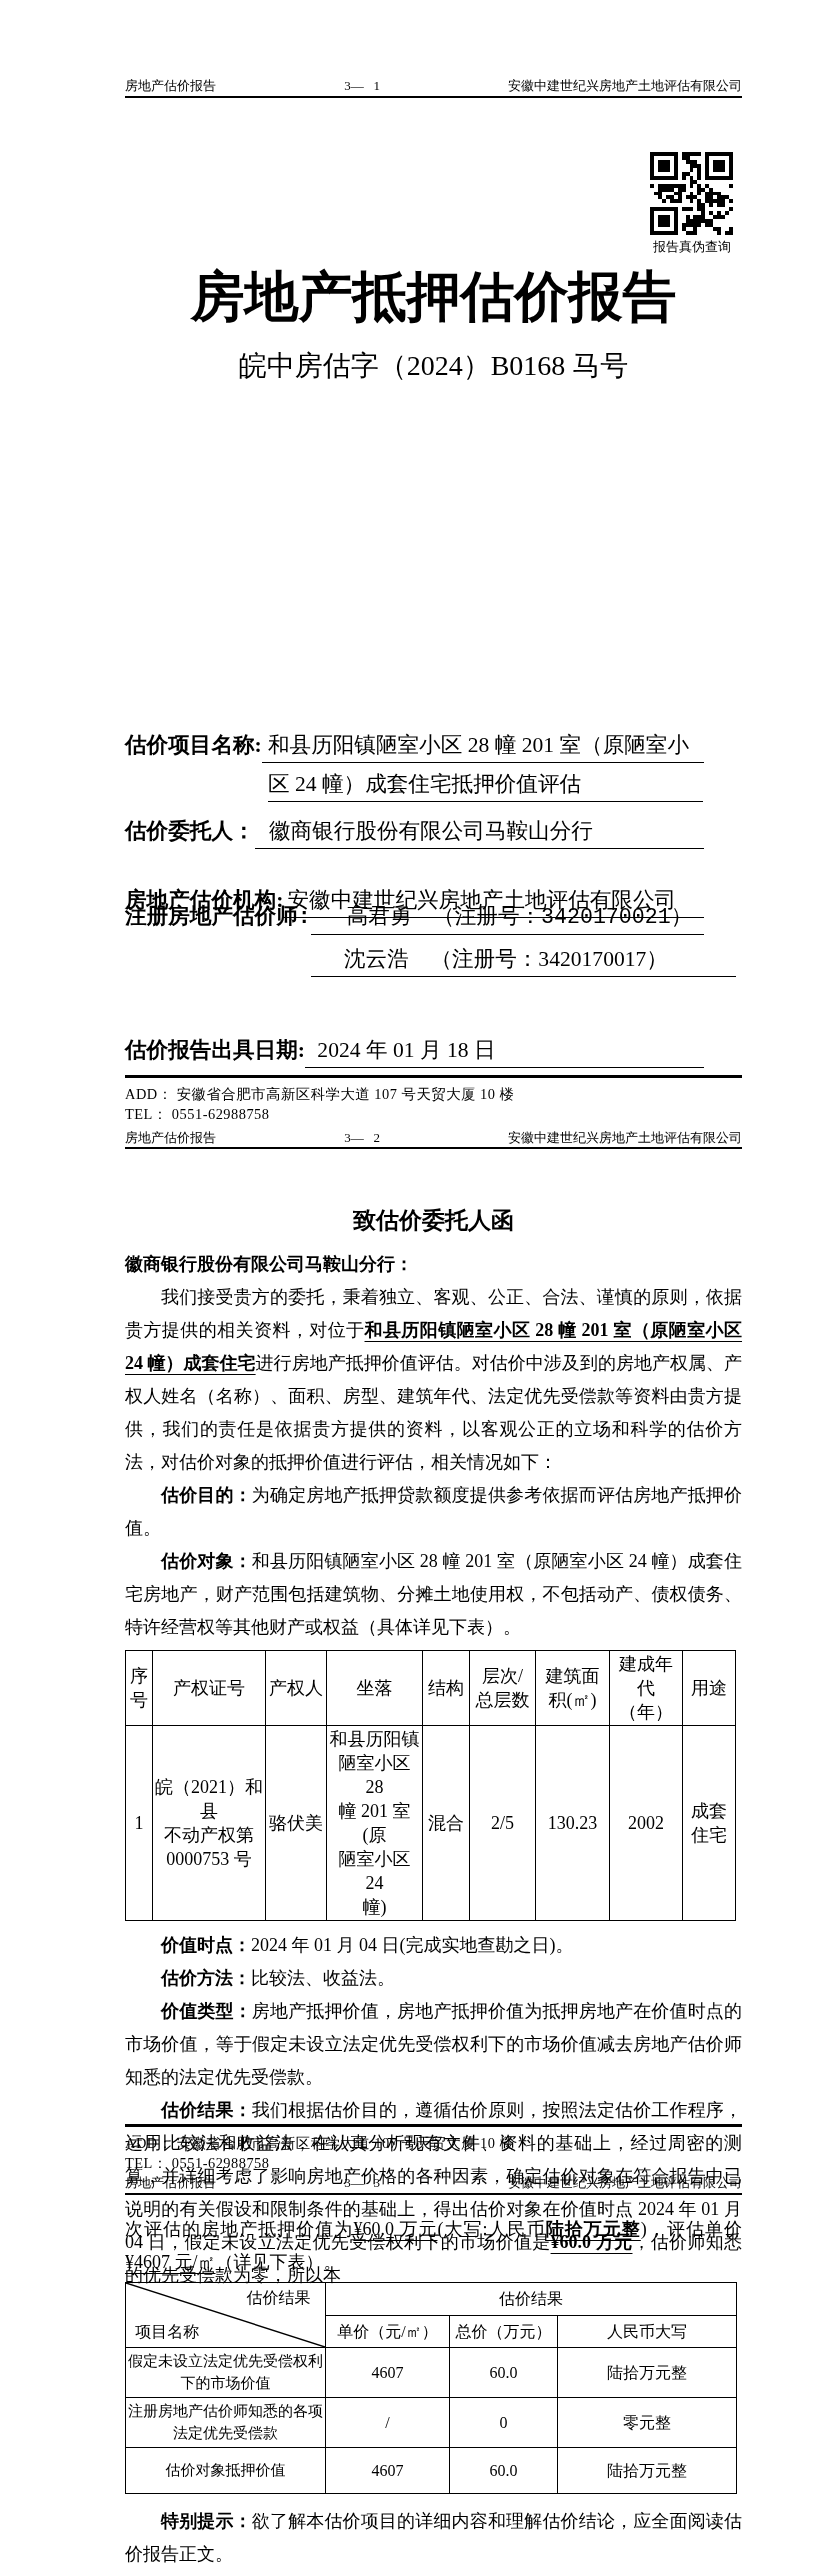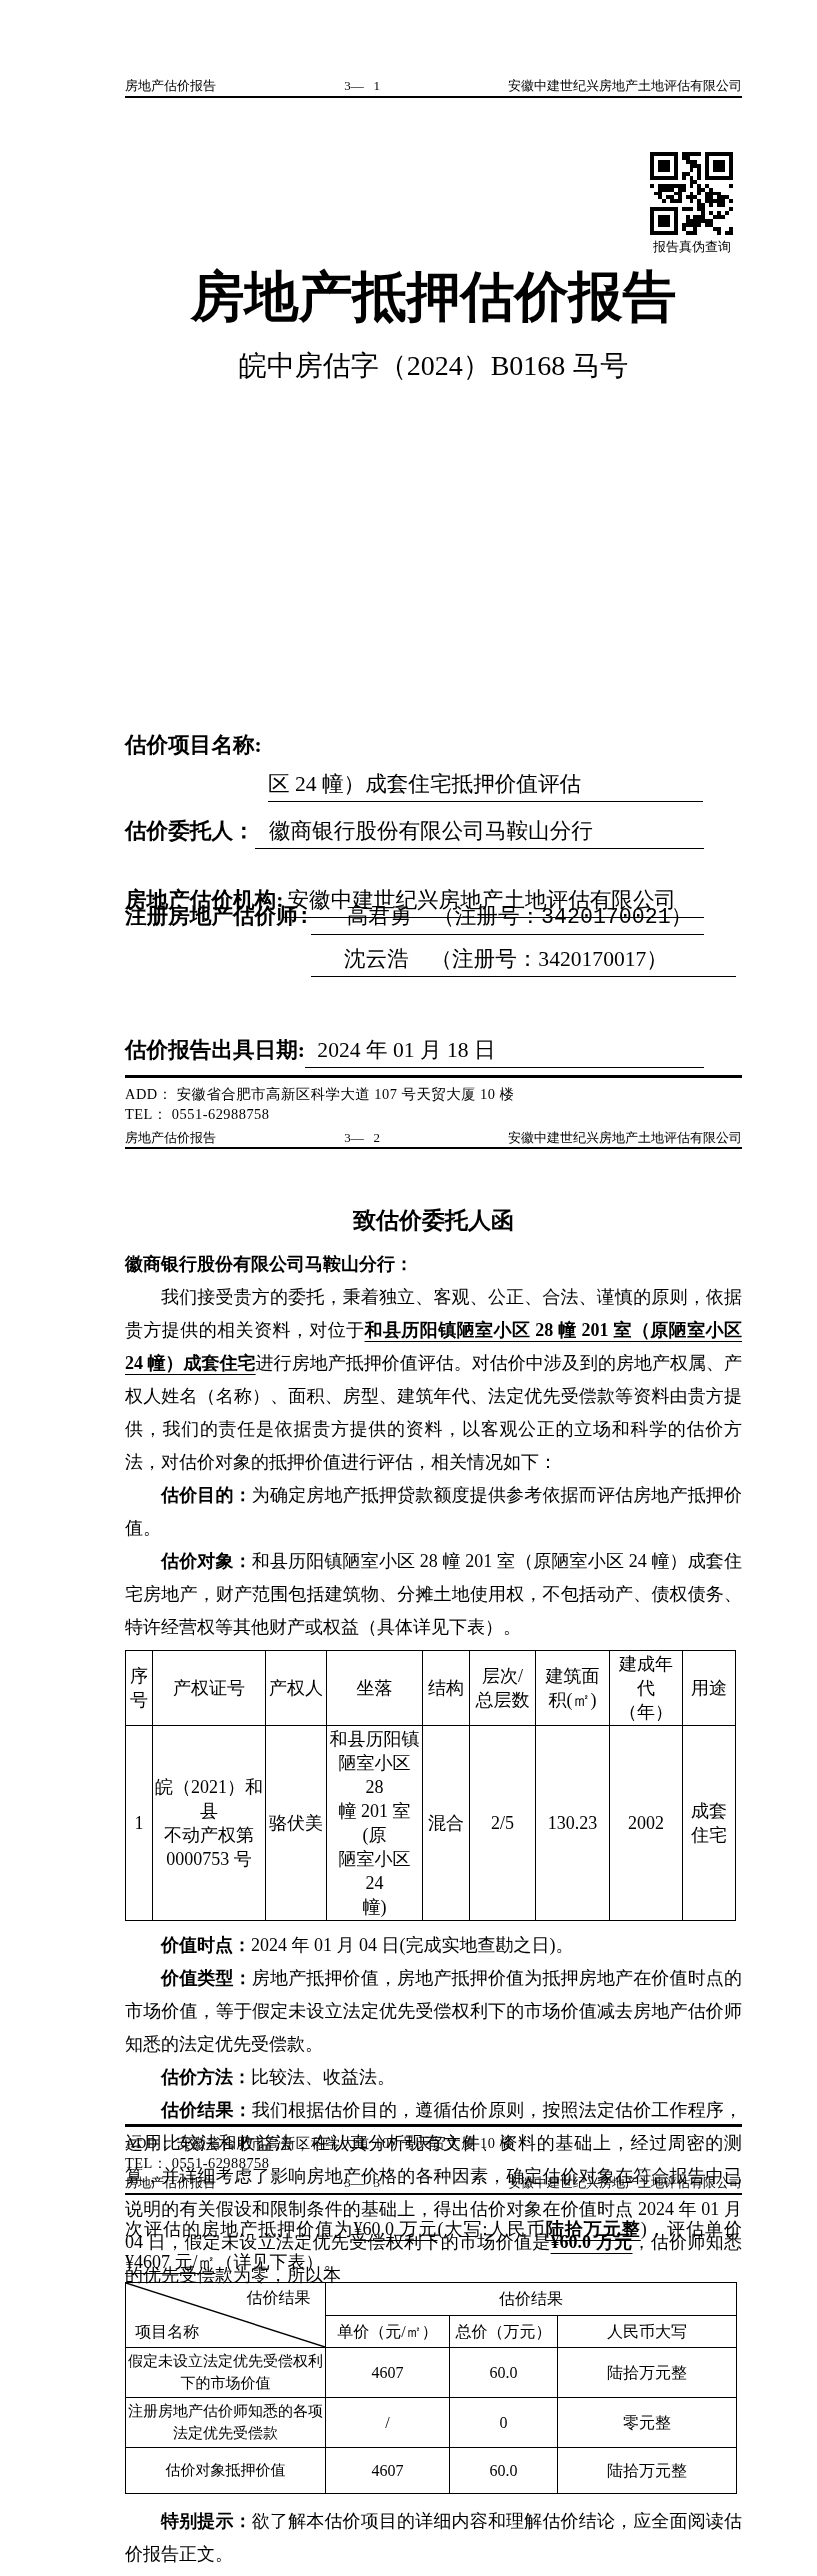--- a/index.html
+++ b/index.html
@@ -289,20 +289,21 @@
         <rect x="20" y="20" width="1" height="1" fill="#000"></rect>
       </svg>
     </div>
   <div class="qr-caption">报告真伪查询</div>
 
   <div class="title">房地产抵押估价报告</div>
   <div class="subtitle">皖中房估字（2024）B0168 马号</div>
 
   <div class="fieldrow" style="top:731px;">
     <span class="lbl">估价项目名称:</span>
+    <span class="val" style="padding-left:6.2px;">和县历阳镇陋室小区 28 幢 201 室（原陋室小</span>
   </div>
   <div class="fieldcont" style="left:268px;top:770px;width:435px;">区 24 幢）成套住宅抵押价值评估</div>
 
   <div class="fieldrow" style="top:817px;">
     <span class="lbl">估价委托人：</span>
     <span class="val" style="padding-left:14.4px;">徽商银行股份有限公司马鞍山分行</span>
   </div>
 
   <div class="fieldrow" style="top:886px;">
     <span class="lbl">房地产估价机构:</span>
@@ -381,22 +382,22 @@
         <td>2/5</td>
         <td>130.23</td>
         <td>2002</td>
         <td class="pre">成套
 住宅</td>
       </tr>
     </tbody>
       </table>
 
     <p class="body ind" style="margin-top:8.2px;"><span class="b">价值时点：</span><span>2024 年 01 月 04 日(完成实地查勘之日)。</span></p>
+    <p class="body ind"><span class="b">估价方法：</span><span>比较法、收益法。</span></p>
     <p class="body ind"><span class="b">价值类型：</span><span>房地产抵押价值，房地产抵押价值为抵押房地产在价值时点的市场价值，等于假定未设立法定优先受偿权利下的市场价值减去房地产估价师知悉的法定优先受偿款。</span></p>
-    <p class="body ind"><span class="b">估价方法：</span><span>比较法、收益法。</span></p>
     <p class="body ind"><span class="b">估价结果：</span><span>我们根据估价目的，遵循估价原则，按照法定估价工作程序，运用比较法和收益法，在认真分析现有文件、资料的基础上，经过周密的测算，并详细考虑了影响房地产价格的各种因素，确定估价对象在符合报告中已说明的有关假设和限制条件的基础上，得出估价对象在价值时点 2024 年 01 月 04 日，假定未设立法定优先受偿权利下的市场价值是</span><span class="b u">¥60.0 万元</span><span>，估价师知悉的优先受偿款为零，所以本</span></p>
   </div>
 
   <div class="rule" style="top:2124px;height:2.6px;"></div>
   <div class="foot-line" style="top:2135px;">ADD： 安徽省合肥市高新区科学大道 107 号天贸大厦 10 楼</div>
   <div class="foot-line" style="top:2155px;">TEL： 0551-62988758</div>
 
   <div class="runhdr" style="top:2174px;">
     <span>房地产估价报告</span>
     <span class="num">3—   3</span>

